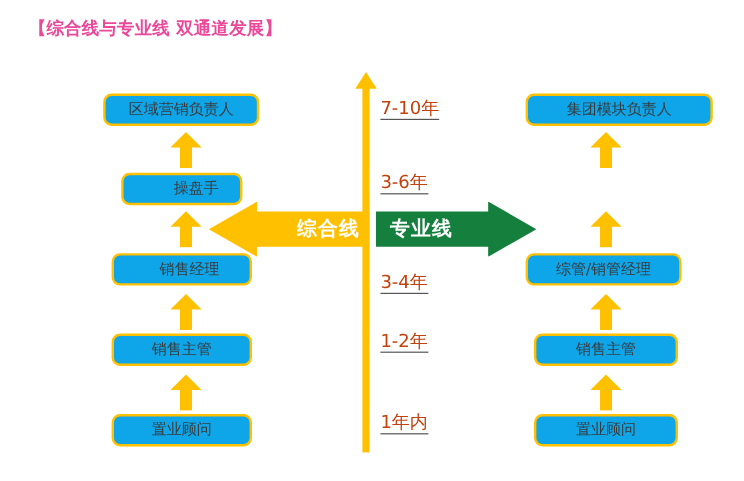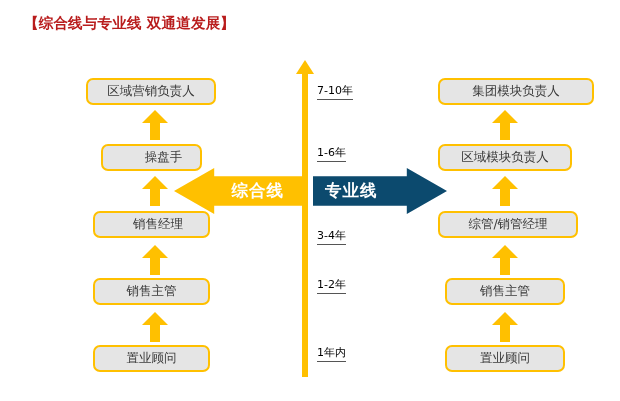--- a/index.html
+++ b/index.html
@@ -22,30 +22,30 @@
     height: 401px;
   }
 
   
   .title {
     position: absolute;
     left: 24px;
     top: 14px;
     font-size: 14.5px;
     font-weight: bold;
-    color: #b91c1c;
+    color: #ec4899;
     letter-spacing: 0.2px;
     white-space: nowrap;
   }
 
   
   .role-box {
     position: absolute;
     box-sizing: border-box;
-    background: #e5e5e5;
+    background: #0ea5e9;
     border: 2px solid #FFC000;
     border-radius: 7px;
     display: flex;
     align-items: center;
     justify-content: center;
     font-size: 12.5px;
     color: #3a3a3a;
     white-space: nowrap;
     height: 27px;
   }
@@ -92,22 +92,22 @@
     height: 0;
     border-left: 9px solid transparent;
     border-right: 9px solid transparent;
     border-bottom: 14px solid #FFC000;
   }
 
   
   .year-label {
     position: absolute;
     left: 317px;
-    font-size: 11px;
-    color: #000000;
+    font-size: 15px;
+    color: #c2410c;
     white-space: nowrap;
     border-bottom: 1px solid #555555;
     padding-bottom: 1px;
     line-height: 15px;
   }
 
   
   .band-arrow {
     position: absolute;
     display: flex;
@@ -120,30 +120,30 @@
   }
 
   .band-left {
     left: 174px;
     top: 168px;
     width: 134px;
     height: 46px;
     background: #FFC000;
     clip-path: polygon(0% 50%, 30% 0%, 30% 18%, 100% 18%, 100% 82%, 30% 82%, 30% 100%);
     justify-content: flex-end;
-    padding-right: 24px;
+    padding-right: 8px;
     box-sizing: border-box;
   }
 
   .band-right {
     left: 313px;
     top: 168px;
     width: 134px;
     height: 46px;
-    background: #0c4a6e;
+    background: #15803d;
     clip-path: polygon(0% 18%, 70% 18%, 70% 0%, 100% 50%, 70% 100%, 70% 82%, 0% 82%);
     justify-content: flex-start;
     padding-left: 12px;
     box-sizing: border-box;
   }
 </style>
 </head>
 <body>
 
 <div id="canvas">
@@ -177,48 +177,47 @@
     <div class="head"></div>
     <div class="shaft"></div>
   </div>
 
   <div class="role-box" style="left:93px; top:345px; width:117px;">置业顾问</div>
 
   <div class="axis-head"></div>
   <div class="axis-shaft"></div>
 
   <div class="year-label" style="top:83px;">7-10年</div>
-  <div class="year-label" style="top:145px;">1-6年</div>
+  <div class="year-label" style="top:145px;">3-6年</div>
   <div class="year-label" style="top:228px;">3-4年</div>
   <div class="year-label" style="top:277px;">1-2年</div>
   <div class="year-label" style="top:345px;">1年内</div>
 
   <div class="band-arrow band-left">
     <span>综合线</span>
   </div>
 
   <div class="band-arrow band-right">
     <span>专业线</span>
   </div>
 
   <div class="role-box" style="left:438px; top:78px; width:156px;">集团模块负责人</div>
 
   <div class="up-arrow" style="left:492px; top:110px;">
     <div class="head"></div>
     <div class="shaft"></div>
   </div>
 
-  <div class="role-box" style="left:438px; top:144px; width:134px;">区域模块负责人</div>
 
   <div class="up-arrow" style="left:492px; top:176px;">
     <div class="head"></div>
     <div class="shaft"></div>
   </div>
 
-  <div class="role-box" style="left:438px; top:211px; width:140px;">综管/销管经理</div>
+  <div class="role-box" style="left:438px; top:211px; width:130px;">综管/销管经理</div>
 
   <div class="up-arrow" style="left:492px; top:245px;">
     <div class="head"></div>
     <div class="shaft"></div>
   </div>
 
   <div class="role-box" style="left:445px; top:278px; width:120px;">销售主管</div>
 
   <div class="up-arrow" style="left:492px; top:312px;">
     <div class="head"></div>

